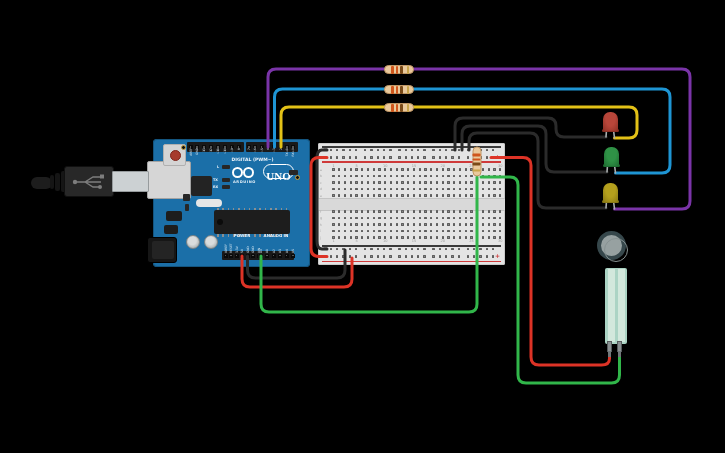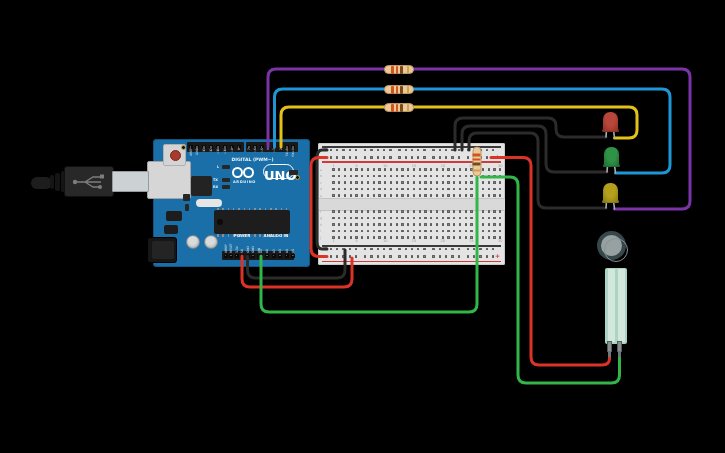--- a/index.html
+++ b/index.html
@@ -121,21 +121,21 @@
     <div class="lbl" style="left:57px;top:17.5px;width:85px;font-size:4.5px;text-align:center;">DIGITAL (PWM~)</div>
     <div class="reset">
         <div class="reset-btn"></div>
       </div>
     <div class="mount" style="left:27.5px;top:5.5px;width:5px;height:5px;"></div>
     <div class="mount" style="left:141.5px;top:35.5px;width:5px;height:5px;"></div>
     <div class="ring" style="left:79px;top:28px;"></div>
     <div class="ring" style="left:90px;top:28px;"></div>
     <div class="lbl" style="left:74px;top:41px;width:35px;font-size:3.6px;letter-spacing:0.6px;text-align:center;">ARDUINO</div>
     <div class="stadium" style="left:110px;top:25px;width:31px;height:15px;">
-      <span style="position:static;font-size:13px;font-weight:bold;line-height:13px;">UNO</span>
+      <span style="position:static;font-size:11px;font-weight:bold;line-height:13px;font-family:Liberation Serif, serif;">UNO</span>
     </div>
     <div class="sm" style="left:136px;top:31px;width:9px;height:5px;"></div>
     <div class="lbl" style="left:64px;top:25.5px;font-size:3.4px;">L</div>
     <div class="sm" style="left:69px;top:26px;width:8px;height:4px;"></div>
     <div class="lbl" style="left:60px;top:38.5px;font-size:3.4px;">TX</div>
     <div class="sm" style="left:69px;top:39px;width:8px;height:4px;"></div>
     <div class="lbl" style="left:60px;top:45.5px;font-size:3.4px;">RX</div>
     <div class="sm" style="left:69px;top:46px;width:8px;height:4px;"></div>
     <div class="chip" style="left:38px;top:37px;width:21px;height:20px;background:#232323;"></div>
     <div style="left:43px;top:60px;width:26px;height:8px;border-radius:4px;background:#e6e6e6;"></div>

